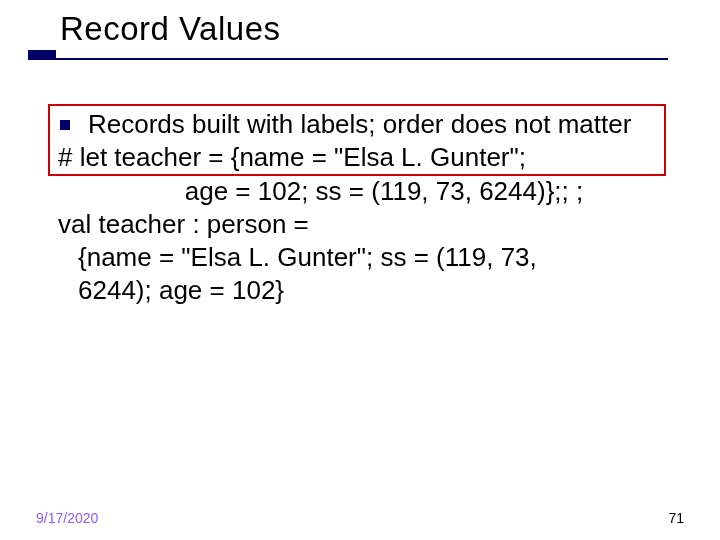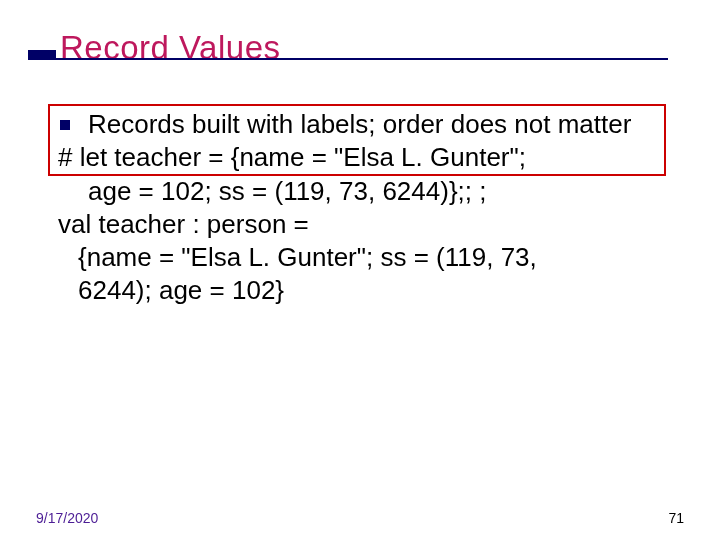--- a/index.html
+++ b/index.html
@@ -19,24 +19,23 @@
     box-sizing: border-box;
   }
   .title-wrap {
     position: absolute;
     top: 10px;
     left: 60px;
     right: 40px;
   }
   .title {
     font-size: 33px;
-    color: #be185d;
+    color: #000000;
     font-weight: 400;
     letter-spacing: 0.5px;
-    margin-top: 19px;
   }
   .title-underline {
     position: absolute;
     left: 28px;
     top: 58px;
     width: 640px;
     height: 2px;
     background: #000066;
   }
   .title-accent {
@@ -75,30 +74,31 @@
     top: 104px;
     width: 618px;
     height: 72px;
     box-sizing: border-box;
     pointer-events: none;
   }
   .code-block {
   }
   .code-indent {
     padding-left: 30px;
+    text-align: center;
   }
   .code-indent2 {
     padding-left: 20px;
   }
   .footer-date {
     position: absolute;
     left: 36px;
     bottom: 14px;
     font-size: 14px;
-    color: #4c1d95;
+    color: #8b5cf6;
   }
   .footer-page {
     position: absolute;
     right: 36px;
     bottom: 14px;
     font-size: 14px;
     color: #000;
   }
 </style>
 </head>

